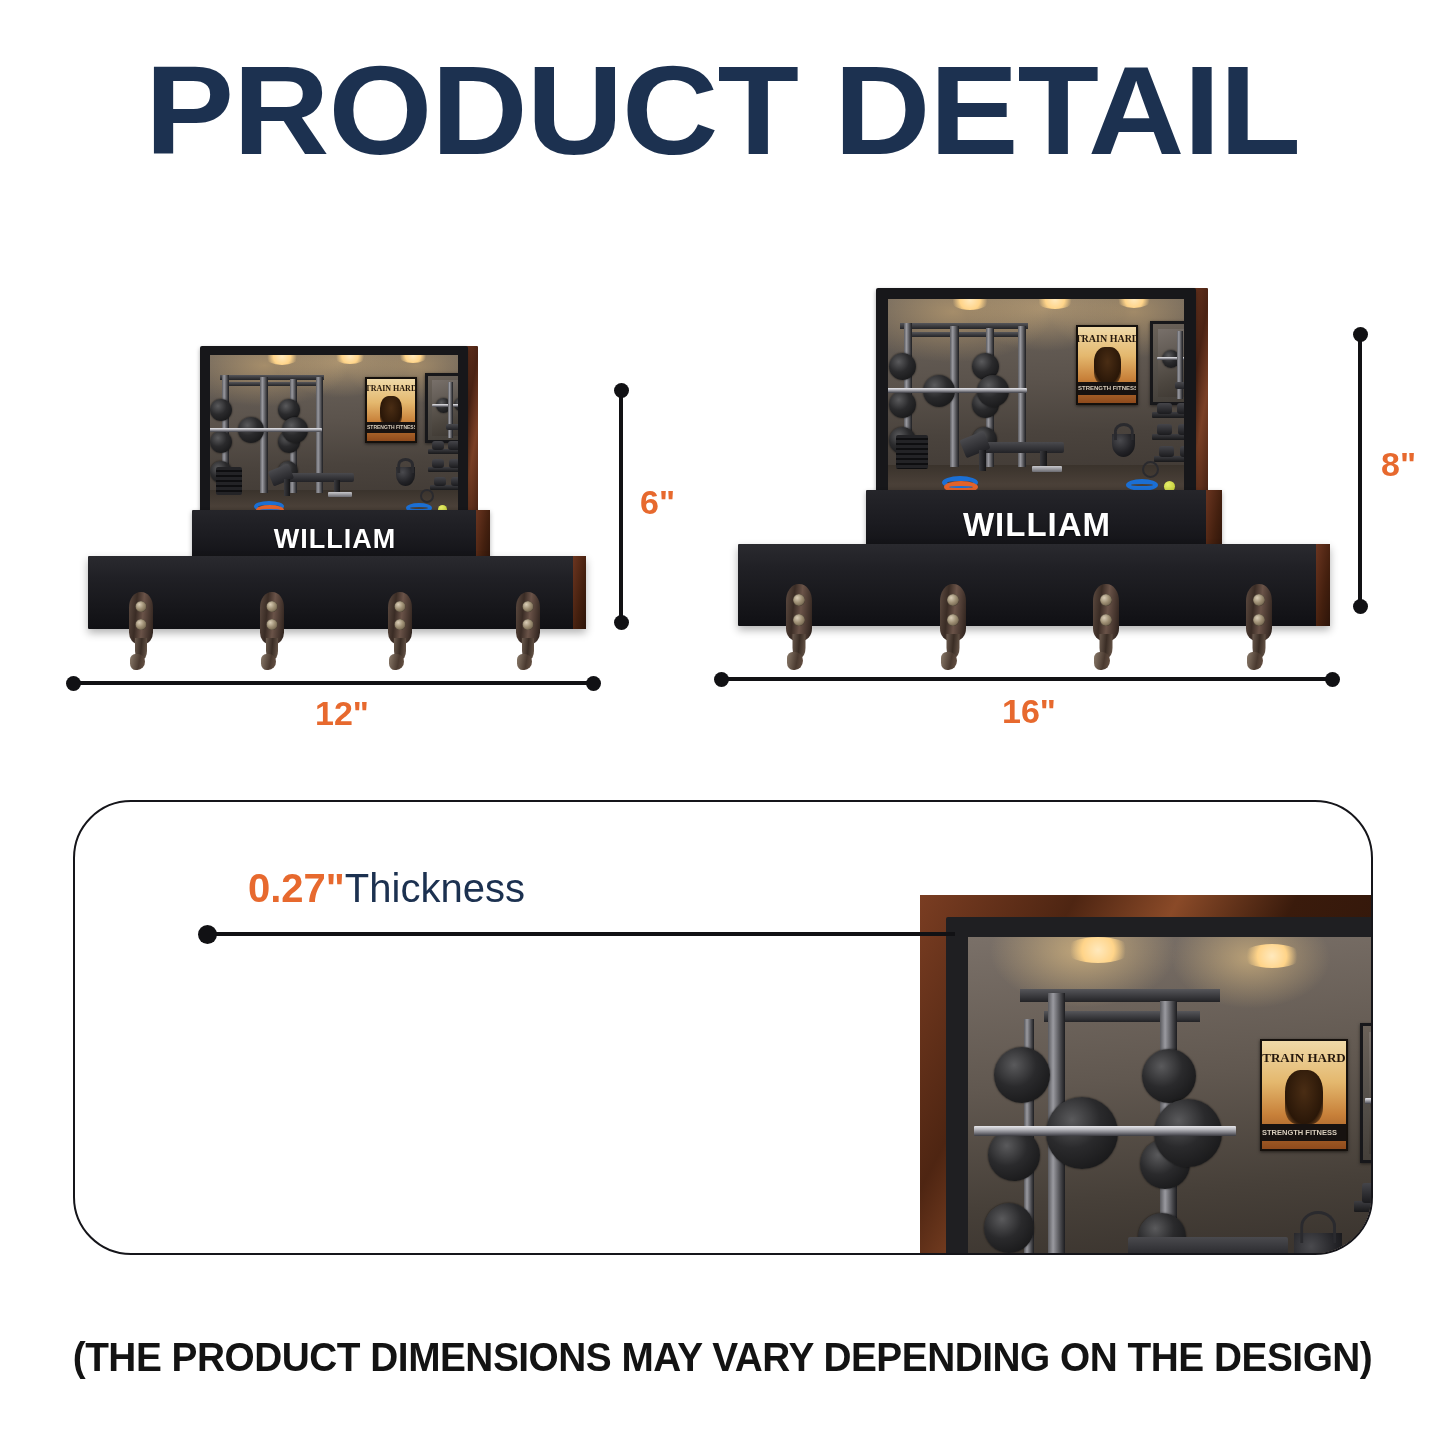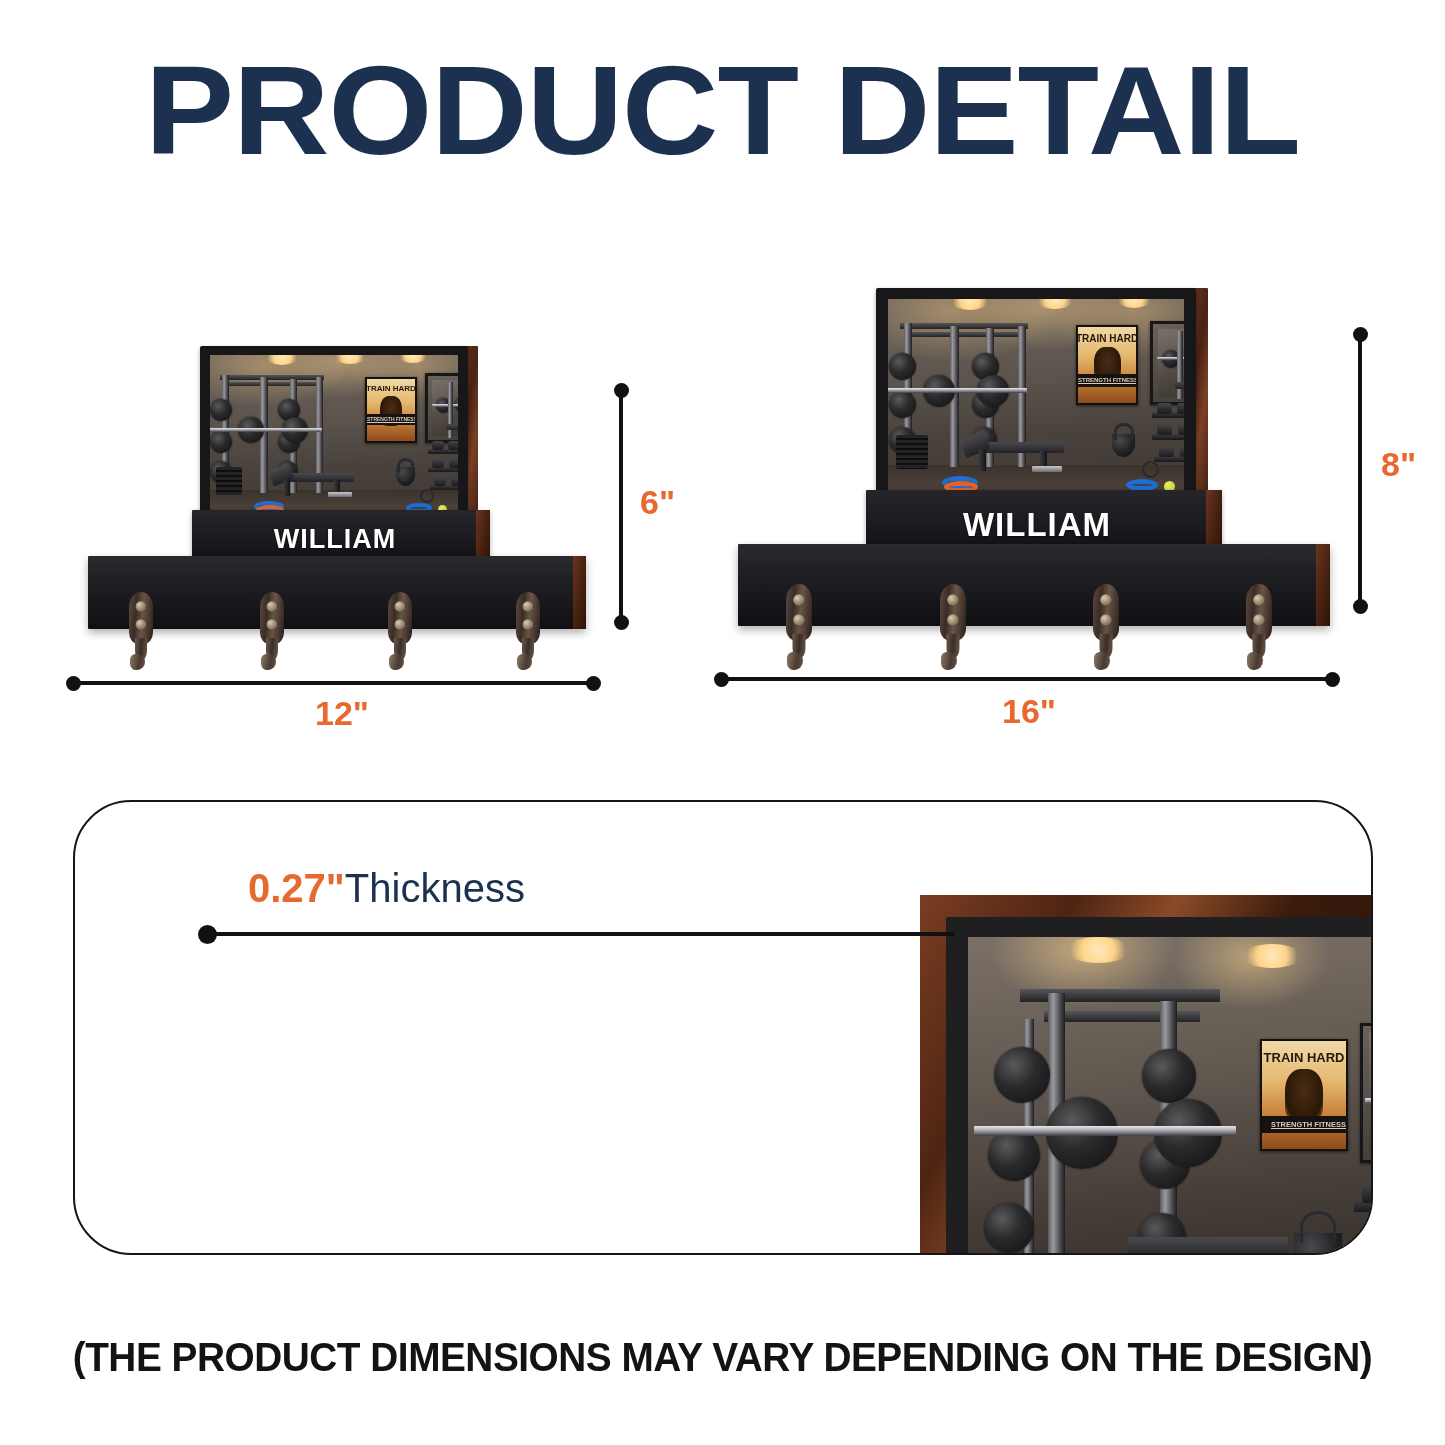--- a/index.html
+++ b/index.html
@@ -90,32 +90,32 @@
     overflow: hidden;
     display: flex; flex-direction: column; align-items: center;
     box-shadow: 0 1px 3px rgba(0,0,0,.6);
   }
   .poster-bg {
     position: absolute; inset: 0;
     background: linear-gradient(180deg,#efd9a8 0%,#e4b86e 38%,#c8813a 68%,#8e4a1c 100%);
   }
   .poster-title {
     position: relative; z-index: 2;
-    font-family: Liberation Sans, sans-serif; font-weight: 700;
+    font-family: Liberation Serif, serif; font-weight: 700;
     color: #24170c; white-space: nowrap;
   }
   .poster-figure {
     position: relative; z-index: 2;
     background: radial-gradient(ellipse at 50% 40%, #4a2d14 0%, #2a1708 70%, rgba(0,0,0,0) 100%);
   }
   .poster-sub {
-    position: absolute; bottom: 16px; left: 0; width: 100%; z-index: 3;
-    background: #171210; color: #d8cdbc; text-align: right;
+    position: absolute; bottom: 8px; left: 0; width: 100%; z-index: 3;
+    background: #171210; color: #d8cdbc; text-align: left;
     font-family: "Liberation Sans", sans-serif; font-weight: 700;
-    white-space: nowrap; overflow: hidden; text-decoration: underline;
+    white-space: nowrap; overflow: hidden;
   }
 
   
   .mirror {
     position: absolute;
     border: 3px solid #17171a;
     background: linear-gradient(165deg,#6b6259 0%,#55504a 45%,#3e3933 100%);
     overflow: hidden; box-shadow: 0 1px 3px rgba(0,0,0,.5);
   }
 

